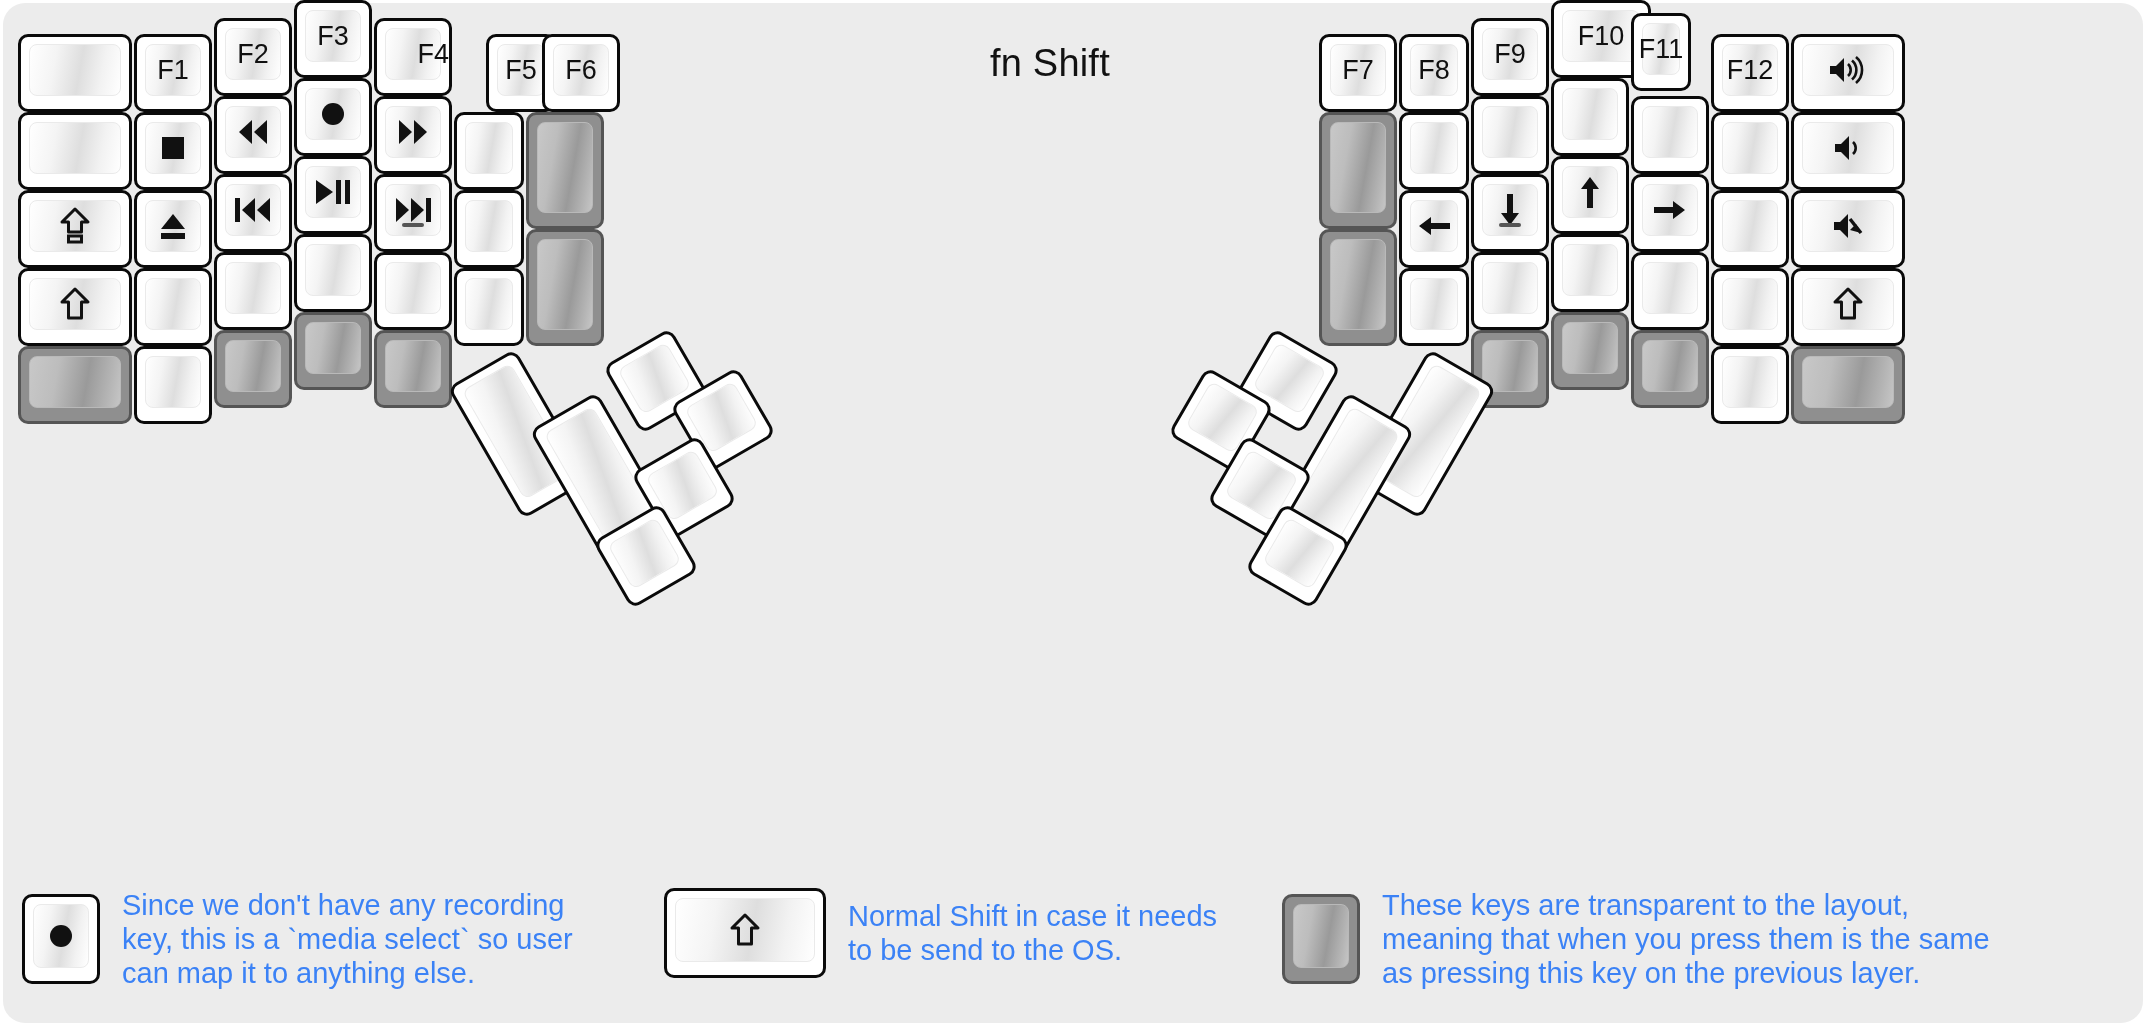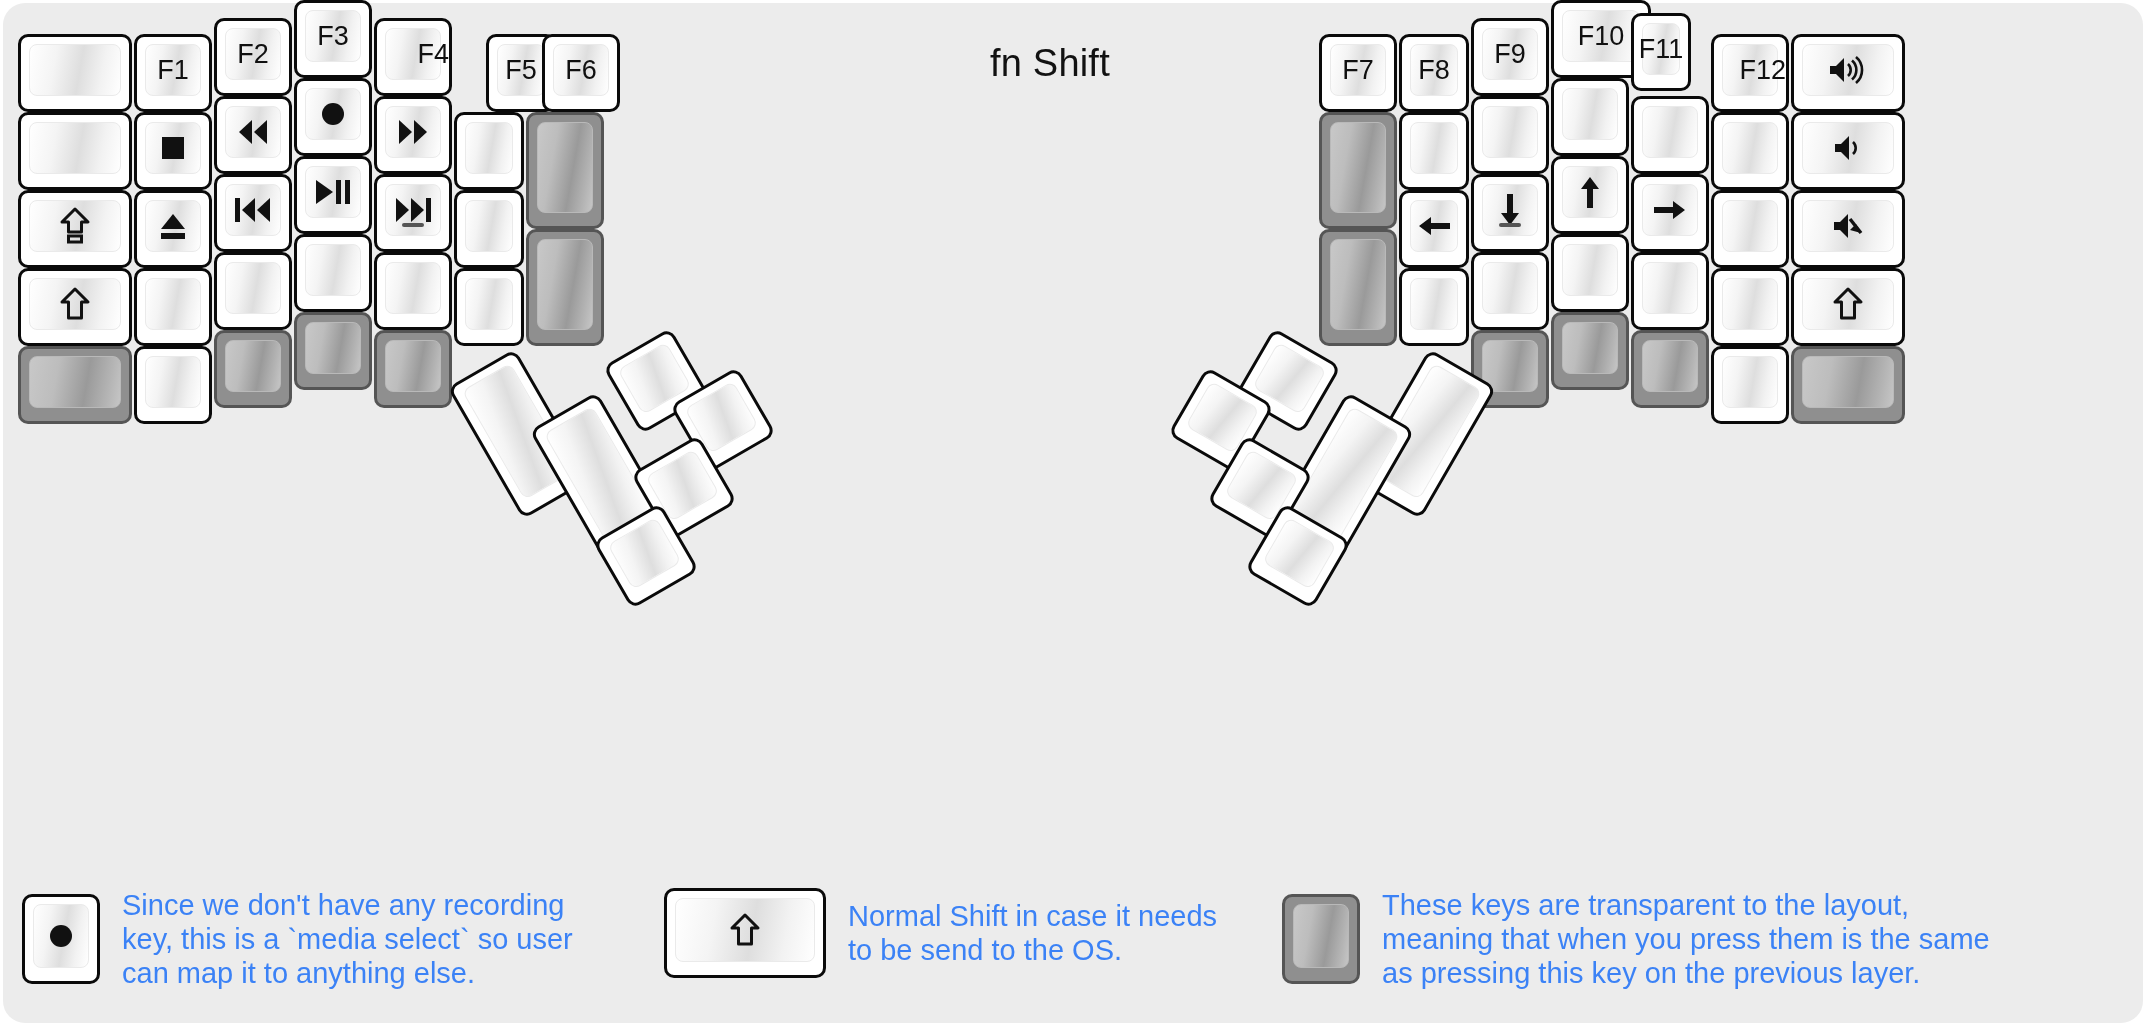--- a/index.html
+++ b/index.html
@@ -294,21 +294,21 @@
           <path d="M33 14 L21 5 L21 11 L2 11 L2 17 L21 17 L21 23 Z"></path>
         </svg>
       </span>
     </div>
     <div class="key" style="left: 1631px; top: 252px; width: 78px; height: 78px;">
       <div class="top"></div>
     </div>
     <div class="key trans" style="left: 1631px; top: 330px; width: 78px; height: 78px;">
       <div class="top"></div>
     </div>
-    <div class="key" style="left: 1711px; top: 34px; width: 78px; height: 78px; justify-content: flex-end;">
+    <div class="key" style="left: 1711px; top: 34px; width: 78px; height: 78px;">
       <div class="top"></div>
       <span class="lbl">F12</span>
     </div>
     <div class="key" style="left: 1711px; top: 112px; width: 78px; height: 78px;">
       <div class="top"></div>
     </div>
     <div class="key" style="left: 1711px; top: 190px; width: 78px; height: 78px;">
       <div class="top"></div>
     </div>
     <div class="key" style="left: 1711px; top: 268px; width: 78px; height: 78px;">

